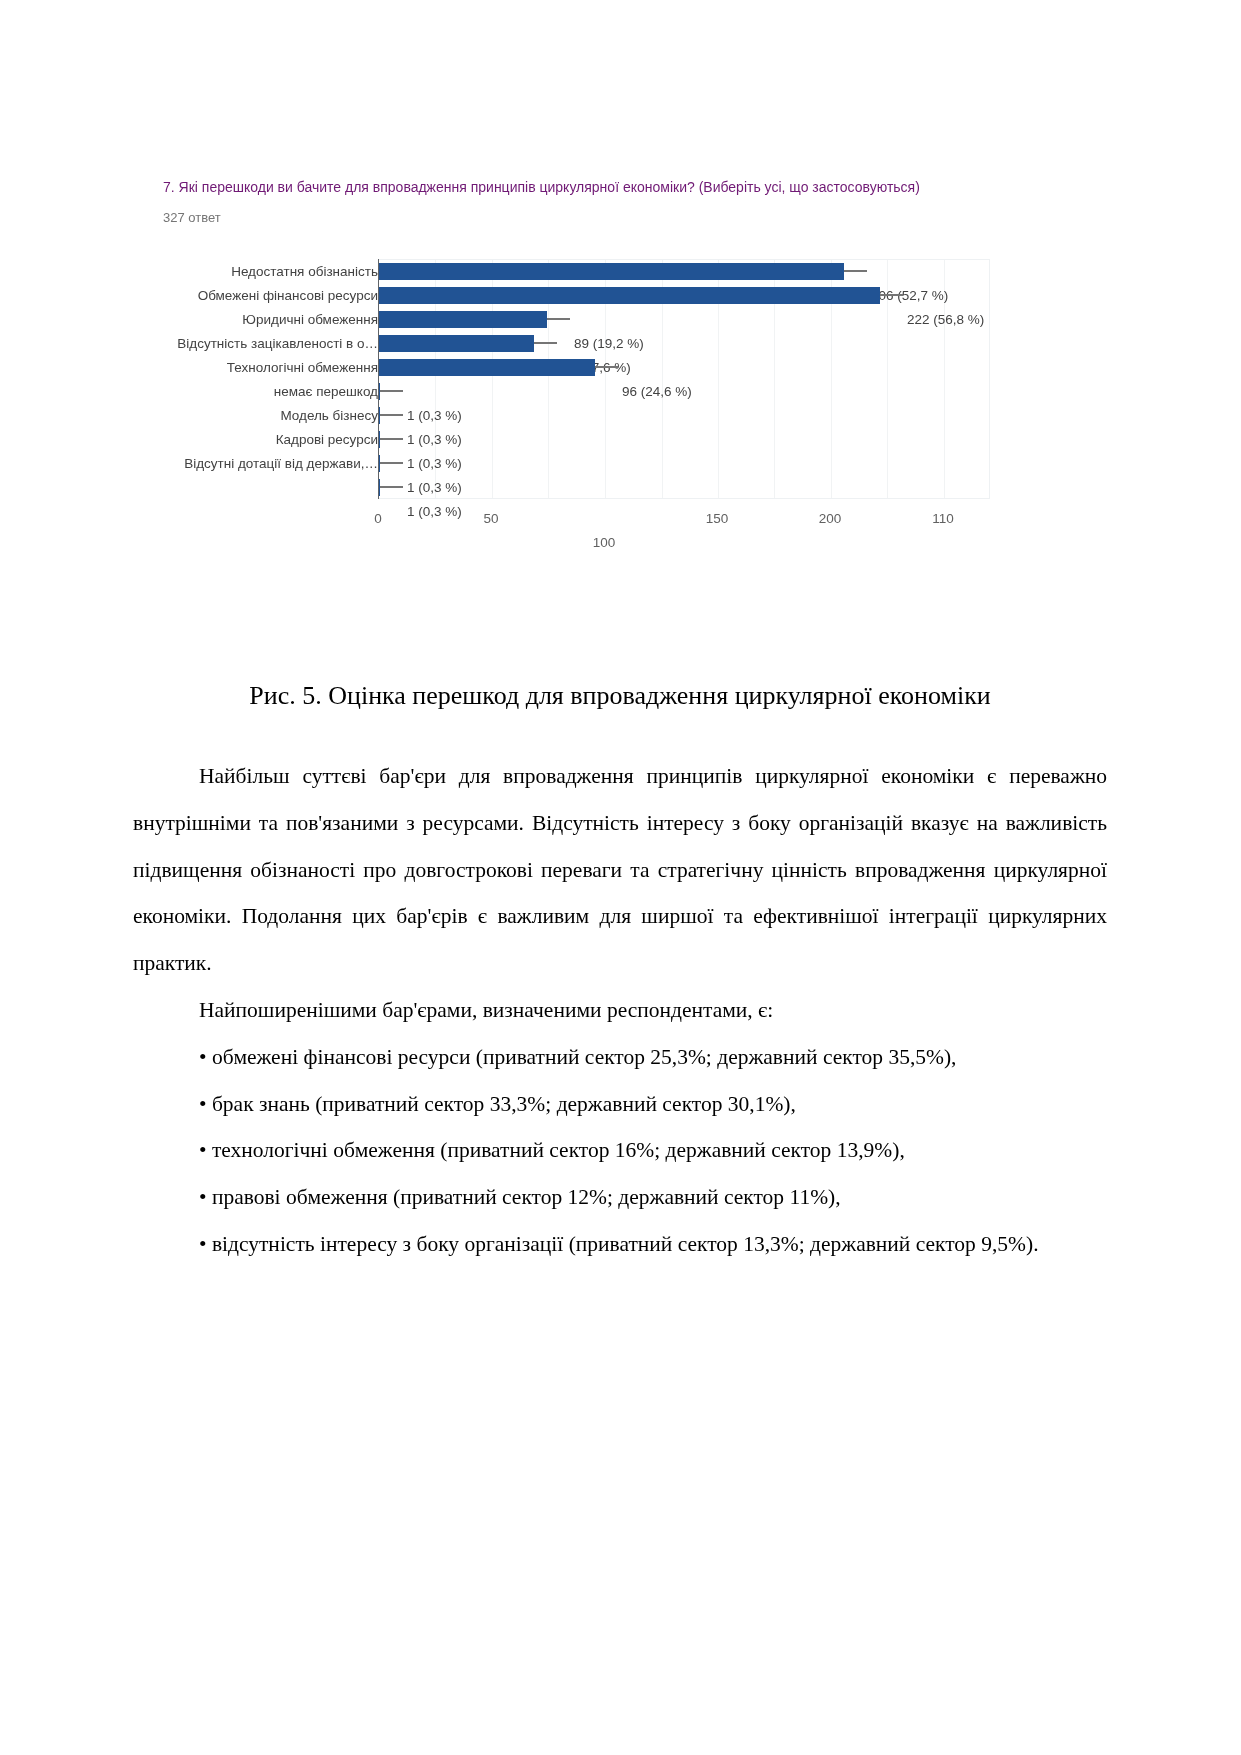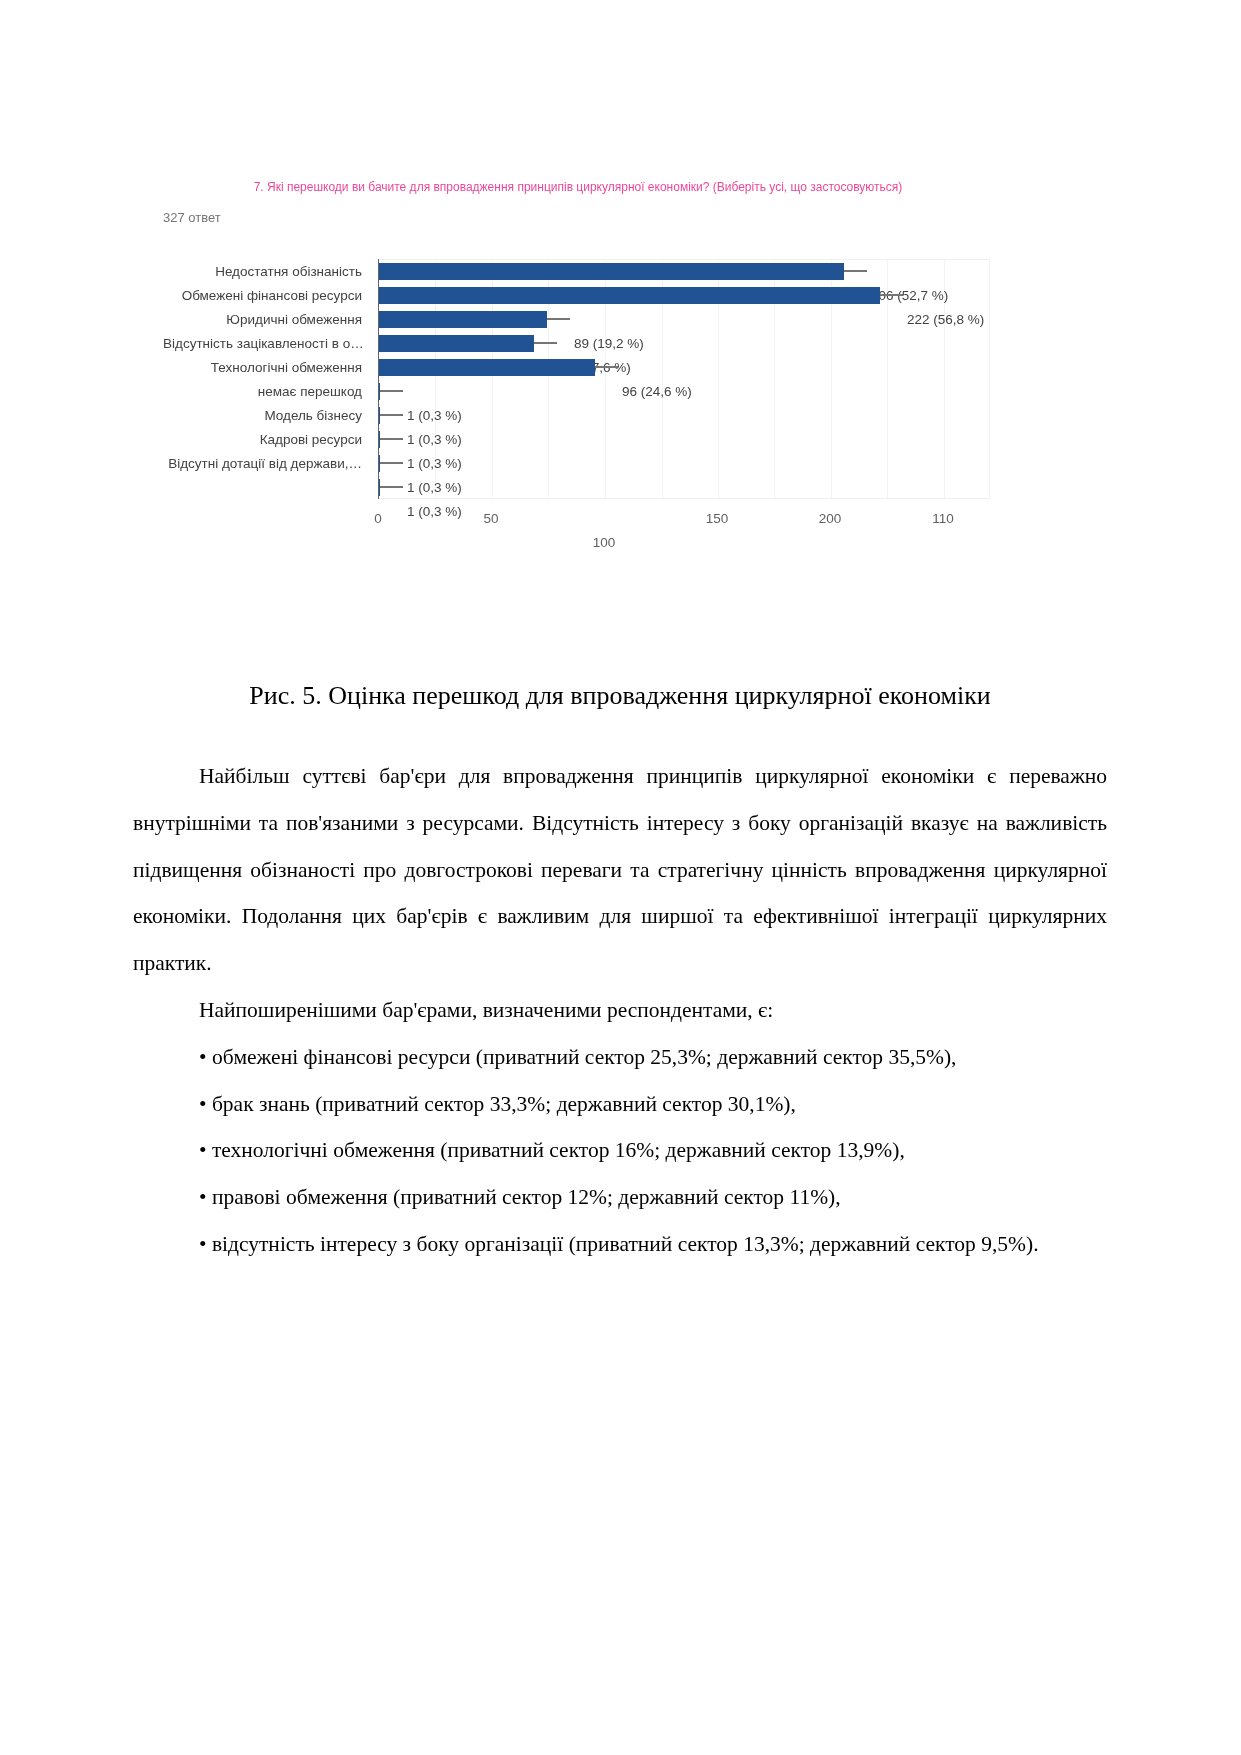--- a/index.html
+++ b/index.html
@@ -22,43 +22,42 @@
     white-space: nowrap;
   }
 
   
   .chart-block {
     margin-left: 30px;
     margin-top: 86px;
     font-family: "Liberation Sans", sans-serif;
   }
   .chart-question {
-    font-size: 12px;
+    font-size: 14px;
     line-height: 30px;
-    color: #ec4899;
+    color: #701a75;
     max-width: 830px;
-    text-align: center;
   }
   .chart-responses {
     font-size: 13px;
     color: #757575;
     margin-top: 8px;
   }
   .gchart { margin-top: 34px; position: relative; }
   .grid {
     position: absolute; left: 215px; top: 0;
     width: 612px; height: 240px;
     border: 1px solid #eef1f3;
   }
   .gridline { position: absolute; top: 0; bottom: 0; width: 1px; background: #f1f3f4; }
   .axisline { position: absolute; left: 215px; top: 0; width: 1px; height: 240px; background: #5f6368; z-index: 3; }
   .chart-rows { position: relative; z-index: 1; }
   .crow { display: flex; align-items: center; height: 24px; }
   .cat {
-    width: 215px; padding-right: 16px;
+    width: 215px; padding-right: 0;
     text-align: right; font-size: 13.5px; color: #424242;
     white-space: nowrap; overflow: hidden;
   }
   .track { position: relative; width: 612px; height: 24px; display: flex; align-items: center; }
   .bar { height: 17px; flex: 0 0 auto; }
   .connector { flex: 0 0 auto; width: 23px; height: 0; border-top: 2px solid #757575; }
   .val { font-size: 13.5px; color: #424242; white-space: nowrap; margin-left: 4px; margin-top: 48px; }
   .x-axis { position: relative; margin-left: 215px; height: 36px; width: 612px; }
   .tick { position: absolute; top: 12px; transform: translateX(-50%); font-size: 13.5px; color: #616161; }
 

